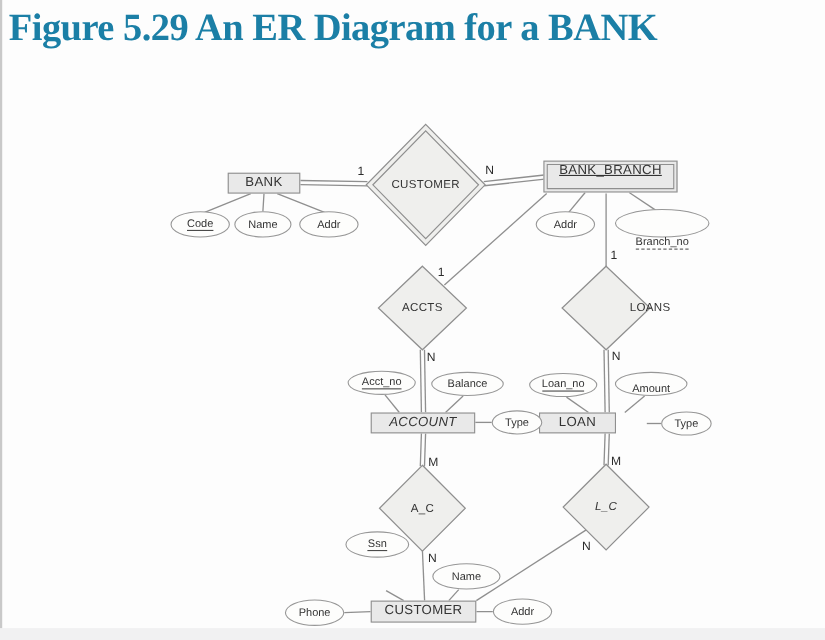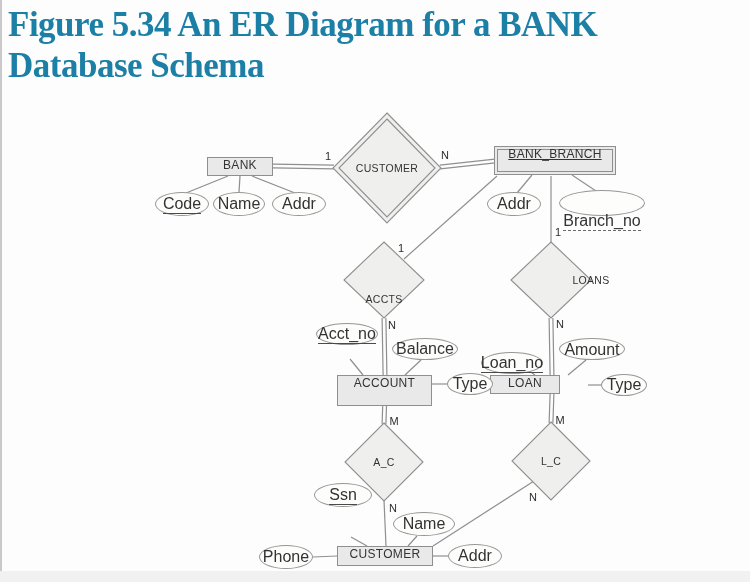--- a/index.html
+++ b/index.html
@@ -39,21 +39,21 @@
   }
   .entity.weak{
     box-shadow: inset 0 0 0 2px #e9e9e9, inset 0 0 0 3px #8f8f8f;
   }
   .oval{
     position:absolute;
     background:#fdfdfc;
     border:1px solid #979797;
     border-radius:50%;
     display:flex;align-items:center;justify-content:center;
-    font-size:16px;color:#333;
+    font-size:10px;color:#333;
     box-sizing:border-box;
   }
   .oval .key-solid{border-bottom:1px solid #4a4a4a;}
   .oval .key-dashed{border-bottom:1px dashed #6a6a6a;margin-top:36px;}
   .rlabel{
     position:absolute;
     transform:translate(-50%,-50%);
     font-size:10.5px;color:#333;letter-spacing:0.3px;
     white-space:nowrap;
   }
@@ -62,22 +62,21 @@
     transform:translate(-50%,-50%);
     font-size:11px;color:#2c2c2c;
     white-space:nowrap;
   }
 </style>
 </head>
 <body>
 
 <div id="stage">
   <div id="title" style="color: rgb(27, 127, 166);">
-    <div>Figure 5.34 An ER Diagram for a BANK</div>
-    <div>Database Schema</div>
+    <div>Figure 5.29 An ER Diagram for a BANK</div>
   </div>
   <svg id="dsvg" width="750" height="582" viewBox="0 0 750 582">
       <line x1="272.96885664354534" y1="167.899744743735" x2="333.96885664354534" y2="168.899744743735" stroke="#8f8f8f" stroke-width="1.2"></line>
       <line x1="273.03114335645466" y1="164.100255256265" x2="334.03114335645466" y2="165.100255256265" stroke="#8f8f8f" stroke-width="1.2"></line>
       <line x1="440.2060502693333" y1="168.8887941355552" x2="495.2060502693333" y2="162.8887941355552" stroke="#8f8f8f" stroke-width="1.2"></line>
       <line x1="439.7939497306667" y1="165.1112058644448" x2="494.7939497306667" y2="159.1112058644448" stroke="#8f8f8f" stroke-width="1.2"></line>
       <line x1="497" y1="176" x2="404" y2="259" stroke="#8f8f8f" stroke-width="1.2"></line>
       <line x1="551" y1="176" x2="551" y2="243" stroke="#8f8f8f" stroke-width="1.2"></line>
       <line x1="382.100292330181" y1="318.03332820473366" x2="383.100292330181" y2="375.03332820473366" stroke="#8f8f8f" stroke-width="1.2"></line>
       <line x1="385.899707669819" y1="317.96667179526634" x2="386.899707669819" y2="374.96667179526634" stroke="#8f8f8f" stroke-width="1.2"></line>
@@ -106,31 +105,31 @@
       <line x1="433" y1="556" x2="448" y2="556" stroke="#8f8f8f" stroke-width="1.2"></line>
       <polygon points="387,113 441,168 387,223 333,168" fill="#efefed" stroke="#8f8f8f" stroke-width="1.1"></polygon>
       <polygon points="387,119 435,168 387,217 339,168" fill="#efefed" stroke="#8f8f8f" stroke-width="1.1"></polygon>
       <polygon points="384,242 424,280 384,318 344,280" fill="#efefed" stroke="#8f8f8f" stroke-width="1.1"></polygon>
       <polygon points="551,242 591,280 551,318 511,280" fill="#efefed" stroke="#8f8f8f" stroke-width="1.1"></polygon>
       <polygon points="384,423 423,462 384,501 345,462" fill="#efefed" stroke="#8f8f8f" stroke-width="1.1"></polygon>
       <polygon points="551,422 590,461 551,500 512,461" fill="#efefed" stroke="#8f8f8f" stroke-width="1.1"></polygon>
     </svg>
   <div id="dlayer">
       <div class="rlabel" style="left: 387px; top: 168px;">CUSTOMER</div>
-      <div class="rlabel" style="left: 384px; top: 280px; margin-top: 19px;">ACCTS</div>
+      <div class="rlabel" style="left: 384px; top: 280px;">ACCTS</div>
       <div class="rlabel" style="left: 551px; top: 280px; margin-left: 40px;">LOANS</div>
       <div class="rlabel" style="left: 384px; top: 462px;">A_C</div>
-      <div class="rlabel" style="left: 551px; top: 461px;">L_C</div>
+      <div class="rlabel" style="left: 551px; top: 461px; font-style: italic;">L_C</div>
       <div class="entity" style="left: 207px; top: 157px; width: 66px; height: 19px;">
         <span>BANK</span>
       </div>
       <div class="entity weak" style="left: 494px; top: 146px; width: 122px; height: 29px; text-decoration: underline;">
         <span>BANK_BRANCH</span>
       </div>
-      <div class="entity" style="left: 337px; top: 375px; width: 95px; height: 31px;">
+      <div class="entity" style="left: 337px; top: 375px; width: 95px; height: 19px; font-style: italic;">
         <span>ACCOUNT</span>
       </div>
       <div class="entity" style="left: 490px; top: 375px; width: 70px; height: 19px;">
         <span>LOAN</span>
       </div>
       <div class="entity" style="left: 337px; top: 546px; width: 96px; height: 20px;">
         <span>CUSTOMER</span>
       </div>
       <div class="oval" style="left: 155px; top: 192px; width: 54px; height: 24px;">
         <span class="key-solid">Code</span>
@@ -140,30 +139,30 @@
       </div>
       <div class="oval" style="left: 272px; top: 192px; width: 54px; height: 24px;">
         <span>Addr</span>
       </div>
       <div class="oval" style="left: 487px; top: 192px; width: 54px; height: 24px;">
         <span>Addr</span>
       </div>
       <div class="oval" style="left: 559px; top: 190px; width: 86px; height: 26px;">
         <span class="key-dashed">Branch_no</span>
       </div>
-      <div class="oval" style="left: 316px; top: 323px; width: 62px; height: 22px; text-align: right;">
+      <div class="oval" style="left: 316px; top: 337px; width: 62px; height: 22px; text-align: right;">
         <span class="key-solid">Acct_no</span>
       </div>
       <div class="oval" style="left: 392px; top: 338px; width: 66px; height: 22px;">
         <span>Balance</span>
       </div>
       <div class="oval" style="left: 447px; top: 373px; width: 46px; height: 22px;">
         <span>Type</span>
       </div>
-      <div class="oval" style="left: 481px; top: 339px; width: 62px; height: 22px; margin-top: 13px;">
+      <div class="oval" style="left: 481px; top: 339px; width: 62px; height: 22px;">
         <span class="key-solid">Loan_no</span>
       </div>
       <div class="oval" style="left: 559px; top: 338px; width: 66px; height: 22px; align-items: flex-end;">
         <span>Amount</span>
       </div>
       <div class="oval" style="left: 601px; top: 374px; width: 46px; height: 22px;">
         <span>Type</span>
       </div>
       <div class="oval" style="left: 314px; top: 483px; width: 58px; height: 24px;">
         <span class="key-solid">Ssn</span>

